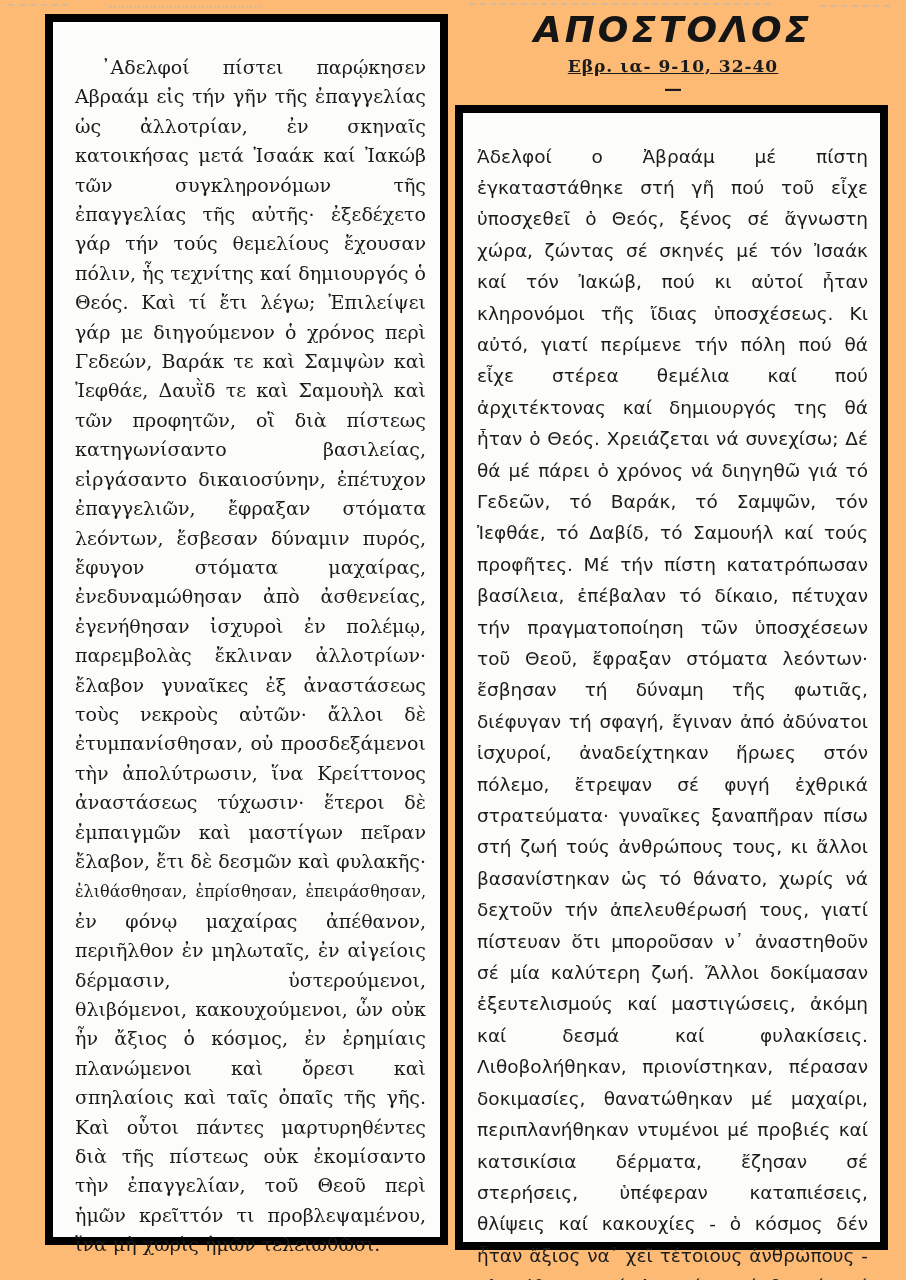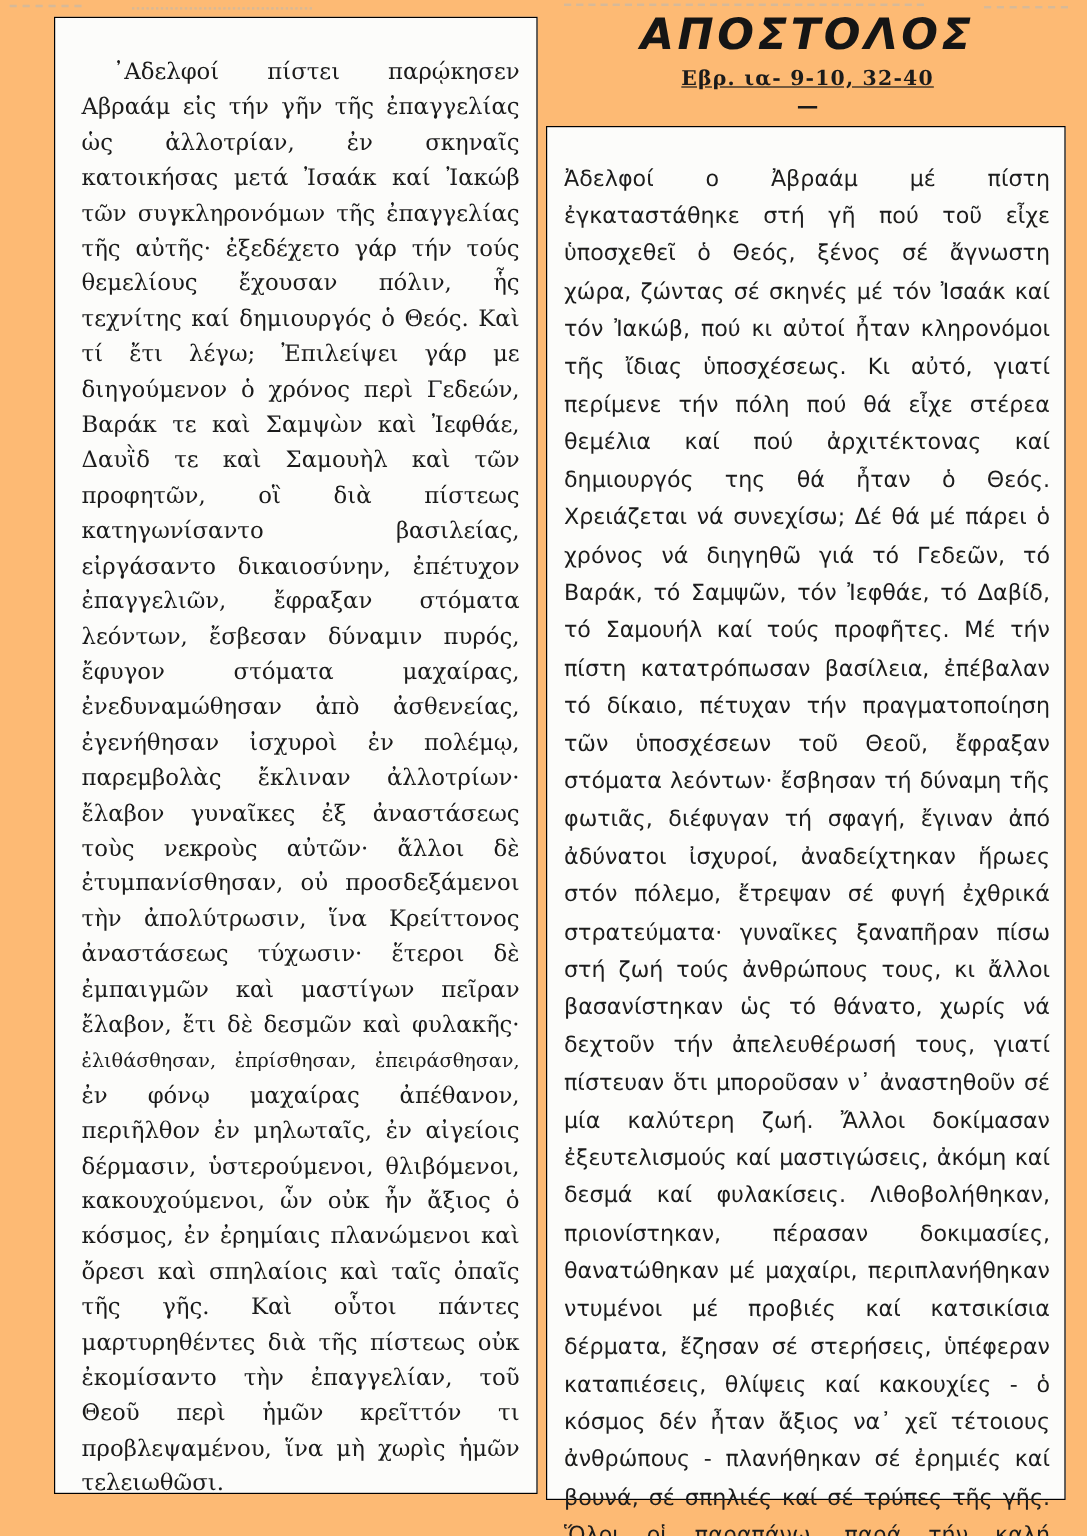--- a/index.html
+++ b/index.html
@@ -57,21 +57,21 @@
   .divider {
     margin-top: 2px;
     font-size: 18px;
     font-weight: bold;
     color: #1b1b1b;
   }
 
   
   .text-box {
     position: absolute;
-    border: 1px solid #000000;
+    border: 8px solid #000000;
     background: #fcfcfa;
     box-sizing: border-box;
   }
   .left-box {
     left: 45px;
     top: 14px;
     width: 403px;
     height: 1231px;
     padding: 12px 14px 10px 22px;
   }

